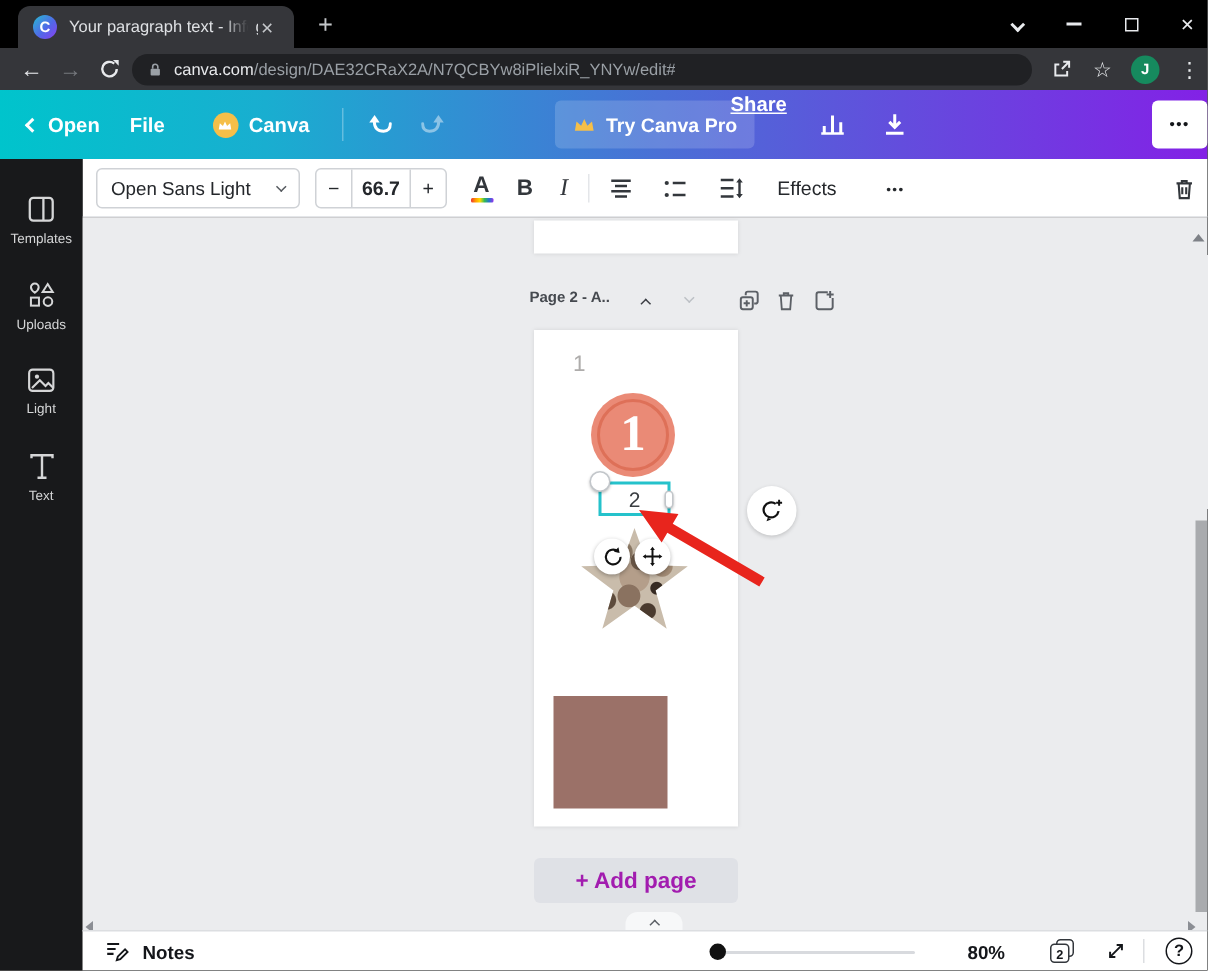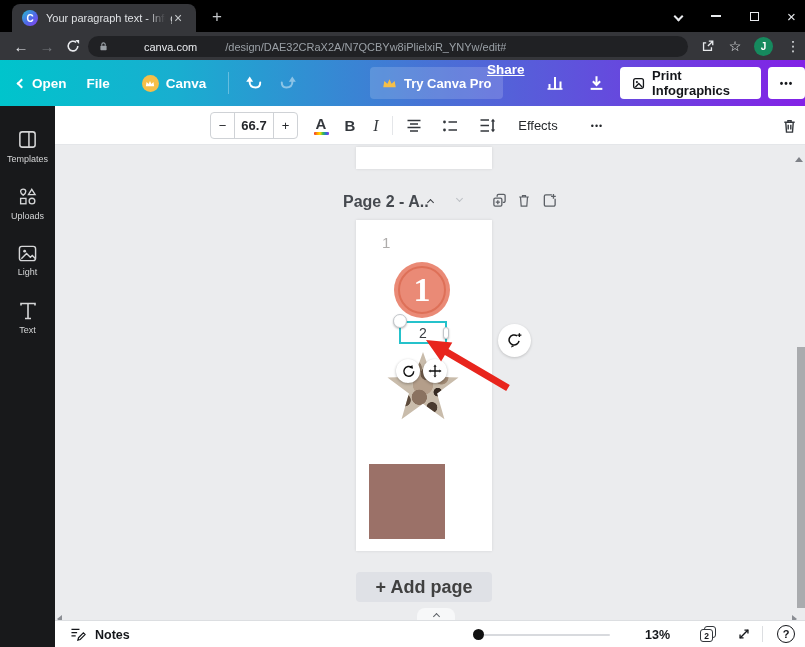--- a/index.html
+++ b/index.html
@@ -25,21 +25,21 @@
   .win-min { left:702px; width:28px; }
   .win-max { left:740px; width:28px; }
   .win-close { left:778px; width:27px; font-size:15px; }
   .minbar { width:10px; height:2px; background:#e8eaed; }
   .maxbox { width:9px; height:9px; border:1.4px solid #e8eaed; }
 
   
   .navbar { position:absolute; left:0; top:32px; width:805px; height:28px; background:#35363a; }
   .nav-ic { position:absolute; top:0; height:28px; display:flex; align-items:center; justify-content:center; }
   .addr { position:absolute; left:88px; top:4px; width:600px; height:21px; background:#202124;
-          border-radius:11px; display:flex; align-items:center; padding:0 10px;gap:28px; }
+          border-radius:11px; display:flex; align-items:center; padding:0 10px; }
   .addr-host { color:#e8eaed; font-size:11px; }
   .addr-path { color:#9aa0a6; font-size:11px; white-space:nowrap; overflow:hidden; }
   .avatar { position:absolute; left:754px; top:5px; width:19px; height:19px; border-radius:50%;
           background:#168a5e; color:#fff; font-size:10px; font-weight:bold;
           display:flex; align-items:center; justify-content:center; }
 
   
   .cheader { position:absolute; left:0; top:60px; width:805px; height:46px;
           background:linear-gradient(90deg,#00c4cc 0%,#19aed0 22%,#4a6fd6 55%,#8321e6 100%);
           display:flex; align-items:center; color:#fff; }
@@ -75,21 +75,21 @@
   .sidebar { position:absolute; left:0; top:106px; width:55px; height:541px; background:#18191b;
           display:flex; flex-direction:column; align-items:center; padding-top:12px; }
   .sb-item { width:55px; height:57px; display:flex; flex-direction:column; align-items:center;
           justify-content:center; gap:4px; color:#d5d6d7; }
   .sb-label { font-size:9px; }
 
   
   .canvas { position:absolute; left:55px; top:145px; width:750px; height:475px; background:#ebecee; overflow:hidden; }
   .page1-bottom { position:absolute; left:301px; top:2px; width:136px; height:22px; background:#fff;
           box-shadow:0 0 3px rgba(0,0,0,.10); }
-  .page-label { position:absolute; left:288px; top:48px; font-size:16px; font-weight:bold; color:#45494f; }
+  .page-label { position:absolute; left:298px; top:48px; font-size:10px; font-weight:bold; color:#45494f; }
   .ph-ic { position:absolute; top:46px; width:18px; height:18px; display:flex; align-items:center; justify-content:center; color:#5c6066; }
   .page2 { position:absolute; left:301px; top:75px; width:136px; height:331px; background:#fff;
           box-shadow:0 0 3px rgba(0,0,0,.10); }
   .stray-num { position:absolute; left:26px; top:14px; font-size:15px; color:#aeacab; }
   .badge { position:absolute; left:38px; top:42px; width:56px; height:56px; border-radius:50%;
           background:#ea8a76; display:flex; align-items:center; justify-content:center; }
   .badge::after { content:""; position:absolute; inset:4px; border-radius:50%; border:2px solid #de7058; }
   .badge-num { position:relative; z-index:1; color:#fff; font-size:34px; font-weight:bold;
           font-family:"Liberation Serif", serif; }
   .selbox { position:absolute; left:43px; top:101px; width:48px; height:23px; border:2px solid #25c2cb;
@@ -113,21 +113,21 @@
             radial-gradient(circle at 75% 35%, #a18a74 0 9%, transparent 10%),
             radial-gradient(circle at 50% 88%, #3f3127 0 9%, transparent 10%);
           clip-path:polygon(50% 0%, 62% 34%, 98% 35%, 69% 57%, 79% 92%, 50% 71%, 21% 92%, 31% 57%, 2% 35%, 38% 34%); }
   .fl-handle { position:absolute; width:24px; height:24px; border-radius:50%; background:#fff;
           box-shadow:0 1px 3px rgba(0,0,0,.3); display:flex; align-items:center; justify-content:center; }
   .square { position:absolute; left:13px; top:244px; width:76px; height:75px; background:#9b7168; }
   .comment-btn { position:absolute; left:443px; top:179px; width:33px; height:33px; border-radius:50%;
           background:#fff; box-shadow:0 1px 3px rgba(0,0,0,.18); display:flex; align-items:center; justify-content:center; }
   .addpage { position:absolute; left:301px; top:427px; width:136px; height:30px; background:#dfe1e6;
           border-radius:4px; display:flex; align-items:center; justify-content:center;
-          font-size:18px; font-weight:bold; color:#404040; }
+          font-size:15px; font-weight:bold; color:#a21caf; }
   .arrow-svg { position:absolute; left:0; top:0; width:750px; height:475px; pointer-events:none; }
   .vthumb { position:absolute; left:742px; top:202px; width:8px; height:261px; background:#a9abae; }
   .scroll-up { position:absolute; left:740px; top:3px; color:#7e8187; }
   .scroll-left { position:absolute; left:2px; top:464px; color:#8b8e94; }
   .scroll-right { position:absolute; left:737px; top:464px; color:#8b8e94; }
   .notch { position:absolute; left:362px; top:463px; width:38px; height:12px; background:#f7f8f9;
           border-radius:8px 8px 0 0; display:flex; align-items:center; justify-content:center; color:#5c6066; }
   .tri { width:0; height:0; display:inline-block; }
   .tri.l { border-top:4px solid transparent; border-bottom:4px solid transparent; border-right:5px solid currentColor; }
   .tri.r { border-top:4px solid transparent; border-bottom:4px solid transparent; border-left:5px solid currentColor; }
@@ -253,32 +253,28 @@
           <path d="M3.5 15 V10 M9 15 V3 M14.5 15 V7.5" stroke="#fff" stroke-width="2" fill="none"></path>
           <path d="M1.5 15 H16.5" stroke="#fff" stroke-width="1.6"></path>
         </svg>
     </div>
     <div class="ch-item" style="position:absolute;left:588px;top:14px;">
       <svg width="17" height="17" viewBox="0 0 16 16">
           <path d="M8 2 V10 M4.6 6.8 L8 10.3 L11.4 6.8" fill="none" stroke="#fff" stroke-width="1.9"></path>
           <path d="M2.5 14 H13.5" stroke="#fff" stroke-width="1.9"></path>
         </svg>
     </div>
-    <div class="pill-btn whitebtn" style="position:absolute;left:620px;top:7px;width:141px;">
-      <svg width="15" height="15" viewBox="0 0 16 16">
-          <rect x="2" y="2" width="12" height="12" rx="2.5" fill="none" stroke="#14161a" stroke-width="1.6"></rect>
-          <circle cx="6" cy="6.3" r="1.3" fill="#14161a"></circle>
-          <path d="M4 12.5 L8.3 8 L12.5 12.5" fill="none" stroke="#14161a" stroke-width="1.6"></path>
-        </svg>
-      <span>Print Infographics</span>
-    </div>
     <div class="pill-btn whitebtn" style="position:absolute;left:768px;top:7px;width:37px;justify-content:center;padding:0;font-size:10px;letter-spacing:1px;">•••</div>
   </div>
 
   <div class="ttoolbar">
+    <div class="fontbox">
+      <span>Open Sans Light</span>
+      <span class="chv sm down" style="margin-top:-3px;color:#55595e;"></span>
+    </div>
     <div class="sizebox">
       <div class="size-dec">−</div>
       <div class="size-val">66.7</div>
       <div class="size-inc">+</div>
     </div>
     <div class="tt-ic" style="left:252px;width:28px;">
       <div>
         <div class="colorA">A</div>
         <div class="rainbow"></div>
       </div>
@@ -430,21 +426,21 @@
   <div class="statusbar">
     <div class="st-ic" style="left:12px;width:22px;">
       <svg width="17" height="15" viewBox="0 0 18 16">
           <path d="M1.5 2.5 H10 M1.5 6 H7.5 M1.5 9.5 H6" stroke="#14161a" stroke-width="1.5"></path>
           <path d="M9 11.5 L14.2 6.3 L16 8.1 L10.8 13.3 L8.3 14 Z" fill="none" stroke="#14161a" stroke-width="1.3"></path>
         </svg>
     </div>
     <div class="notes-label">Notes</div>
     <div class="slider-track"></div>
     <div class="slider-dot"></div>
-    <div class="zoom-label">13%</div>
+    <div class="zoom-label">80%</div>
     <div class="pages-ind">
       <span class="pages-back"></span>
       <span class="pages-front">2</span>
     </div>
     <div class="st-ic" style="left:678px;width:22px;">
       <svg width="14" height="14" viewBox="0 0 16 16">
           <path d="M3.5 12.5 L12.5 3.5" stroke="#14161a" stroke-width="1.5"></path>
           <path d="M8.5 3.5 H12.5 V7.5 M7.5 12.5 H3.5 V8.5" fill="none" stroke="#14161a" stroke-width="1.5"></path>
         </svg>
     </div>

